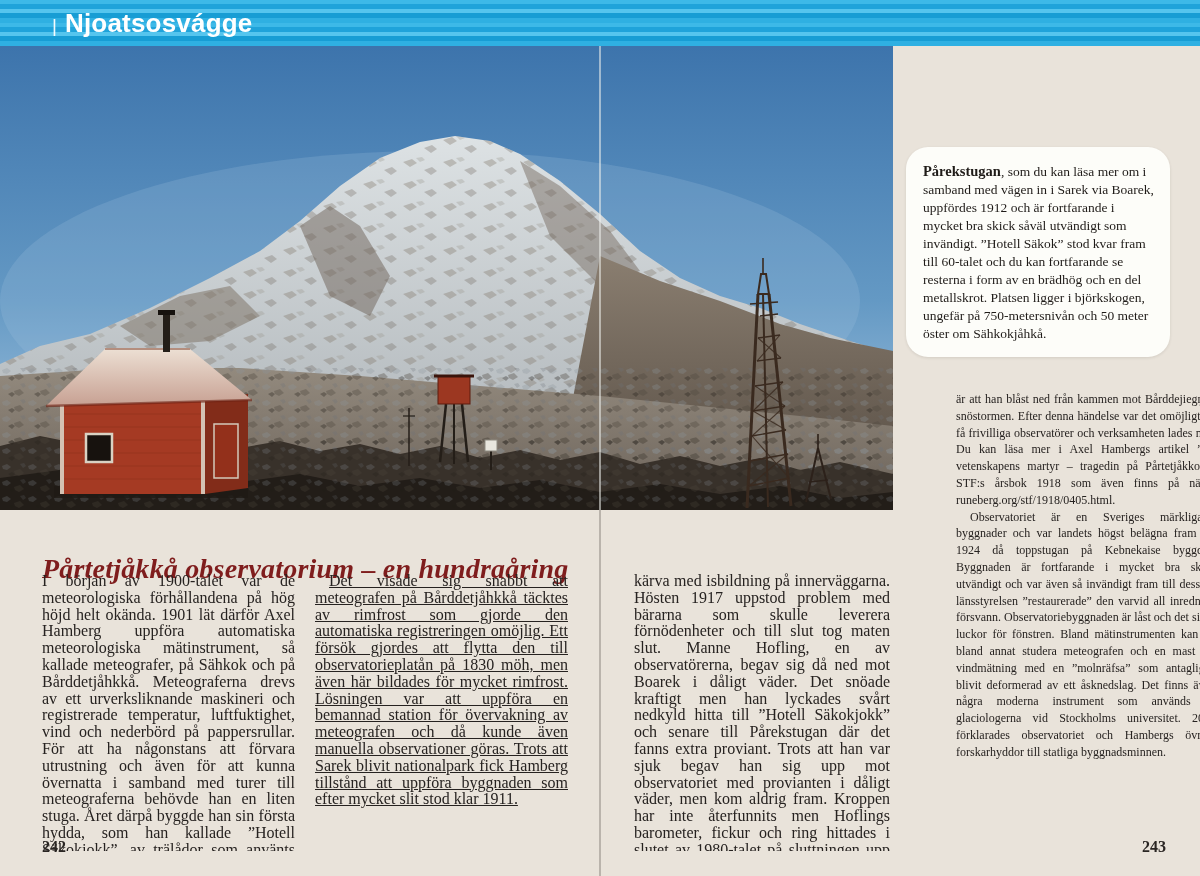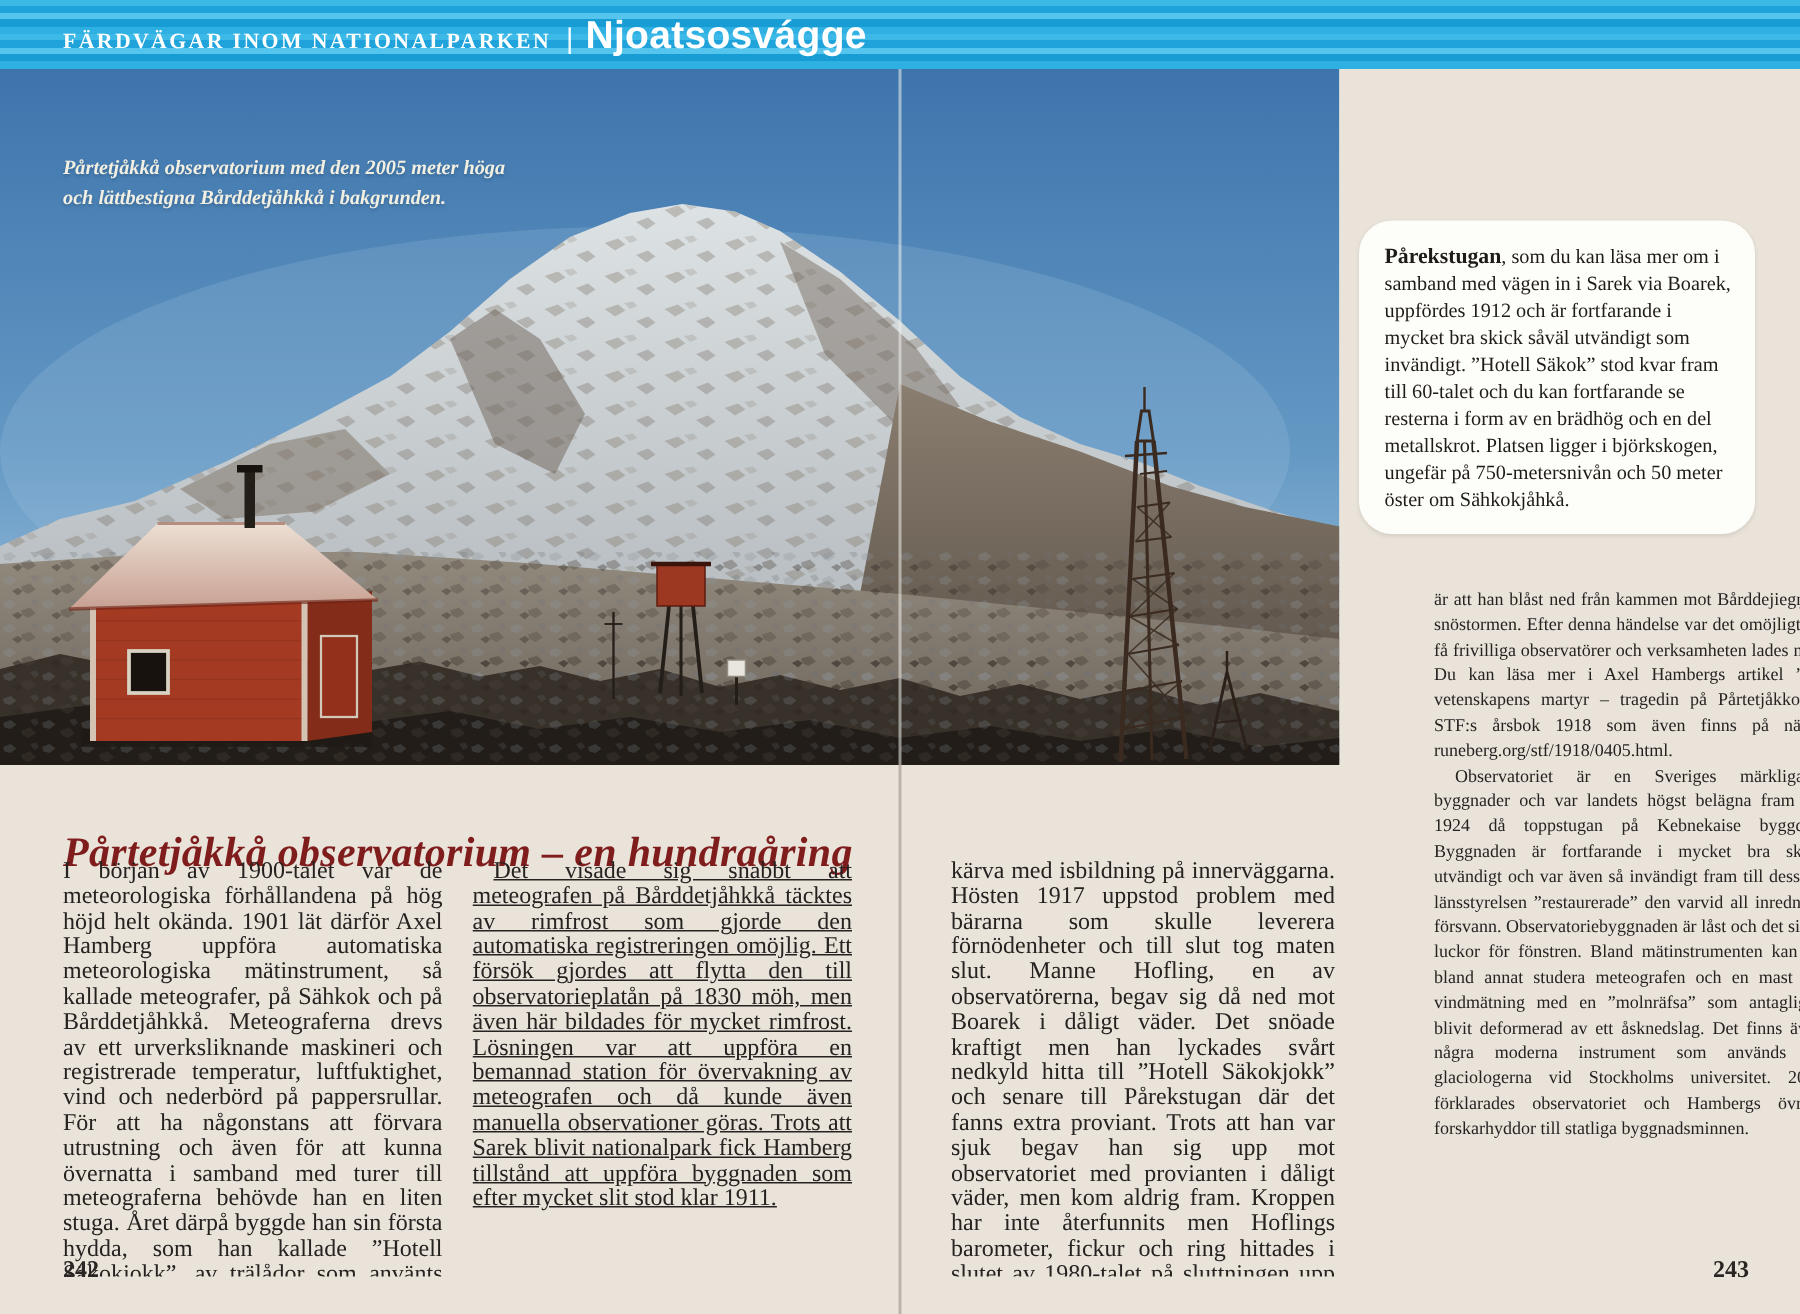--- a/index.html
+++ b/index.html
@@ -69,21 +69,20 @@
   #folio-left{left:42px;}
   #folio-right{right:34px;}
 </style>
 </head>
 <body>
 
 <div id="spread">
 
   <div id="header">
     <div class="inner">
-      <span class="kicker">FÄRDVÄGAR INOM NATIONALPARKEN</span>
       <span class="hdr-sep">|</span>
       <span class="spread-title">Njoatsosvágge</span>
     </div>
   </div>
 
   <div id="photo">
     <svg width="893" height="464" viewBox="0 0 893 464">
       <defs>
         <linearGradient id="skyG" x1="0" y1="0" x2="0" y2="1">
           <stop offset="0" stop-color="#3d74ac"></stop>
@@ -223,24 +222,20 @@
         <path d="M758,248 L769,248 L766,228 L761,228 Z" stroke-width="2"></path>
         <path d="M750,258 L778,256" stroke-width="1.6"></path>
         <path d="M763,228 L763,212" stroke-width="1.6"></path>
       </g>
       <g stroke="#2c211a" fill="none">
         <path d="M806,456 L818,402 L831,453" stroke-width="2"></path>
         <path d="M809,436 L828,434" stroke-width="1.4"></path>
         <path d="M818,402 L818,388" stroke-width="1.6"></path>
       </g>
     </svg>
-    <div id="caption">
-      <div>Pårtetjåkkå observatorium med den 2005 meter höga</div>
-      <div>och lättbestigna Bårddetjåhkkå i bakgrunden.</div>
-    </div>
   </div>
 
   <div class="gutter" id="gutter-photo"></div>
   <div class="gutter" id="gutter-page"></div>
 
   <div id="infobox">
     <p style="margin:0;"><span class="lead">Pårekstugan</span><span>, som du kan läsa mer om i samband med vägen in i Sarek via Boarek, uppfördes 1912 och är fortfarande i mycket bra skick såväl utvändigt som invändigt. ”Hotell Säkok” stod kvar fram till 60-talet och du kan fortfarande se resterna i form av en brädhög och en del metallskrot. Platsen ligger i björkskogen, ungefär på 750-metersnivån och 50 meter öster om Sähkokjåhkå.</span></p>
   </div>
 
   <h1 id="heading">Pårtetjåkkå observatorium – en hundraåring</h1>

